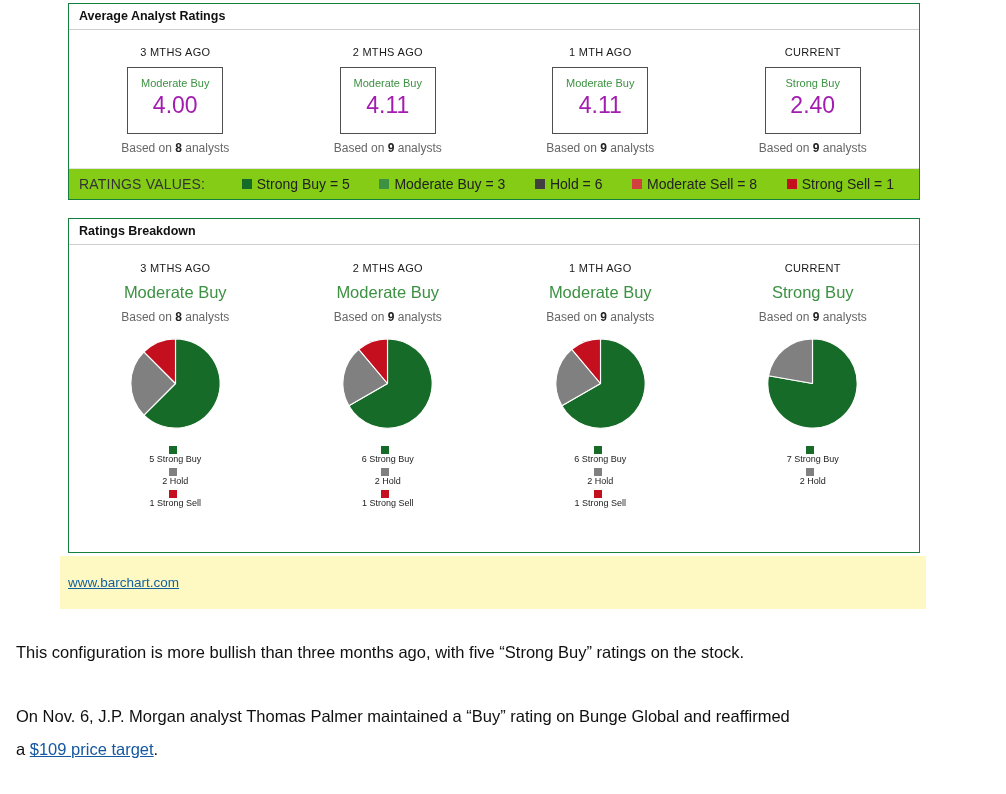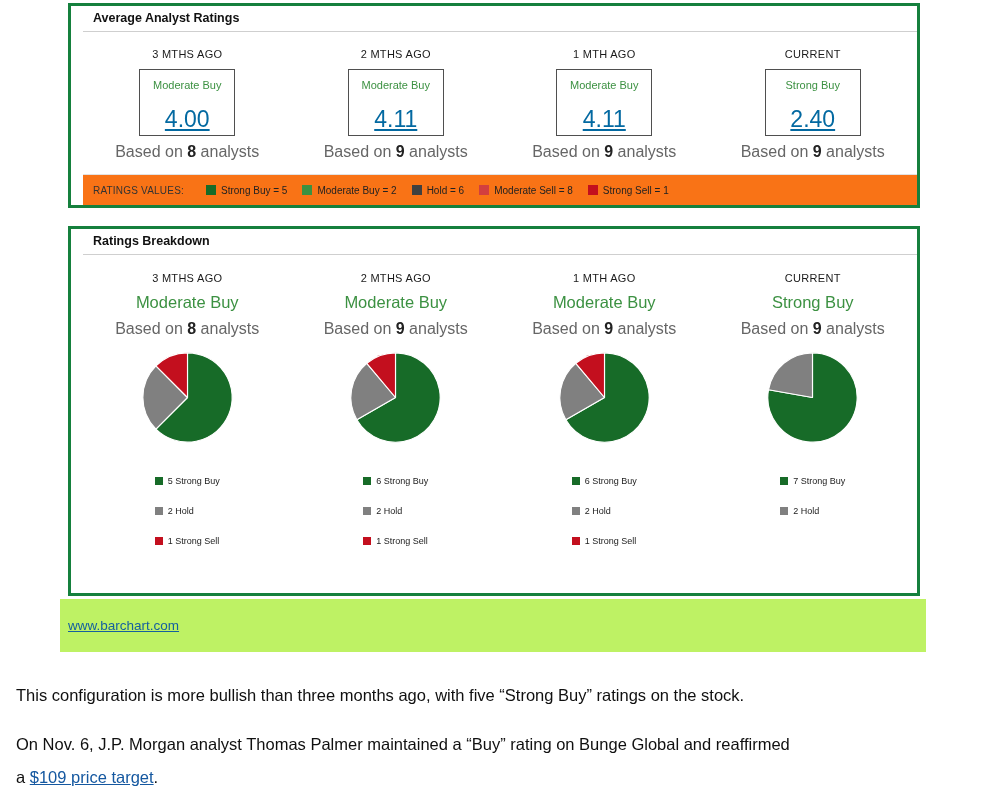--- a/index.html
+++ b/index.html
@@ -5,72 +5,72 @@
   * { box-sizing: border-box; }
   html, body { margin: 0; padding: 0; }
   body {
     width: 1006px; height: 794px; overflow: hidden;
     background: #ffffff;
     font-family: "Liberation Sans", sans-serif;
   }
   .figure { margin-left: 60px; width: 866px; padding-top: 3px; }
   .panel {
     margin-left: 8px; width: 852px;
-    border: 3px solid #15803d; background: #fff; padding-left: 12px;
+    border: 1px solid #15803d; background: #fff;
   }
   .panel-header {
     padding: 5px 10px 6px;
     border-bottom: 1px solid #cfcfcf;
     font-size: 12.5px; font-weight: 700; color: #111;
   }
   .cols { display: flex; }
   .col { flex: 1; text-align: center; }
 
   
   .avg-body { padding: 16px 0 13px; }
   .period { font-size: 11px; font-weight: 400; color: #1a1a1a; letter-spacing: .3px; }
   .rating-box {
     width: 96px; height: 67px; margin: 9px auto 0;
     border: 1.5px solid #4f4f4f; background: #fff;
   }
   .rating-box .rating { font-size: 11px; color: #3c9142; margin-top: 9px; }
-  .rating-box .value { font-size: 23px; color: #0369a1; margin-top: 15px; text-decoration: underline; }
-  .based { font-size: 16px; color: #666; margin-top: 7px; }
+  .rating-box .value { font-size: 23px; color: #a21caf; margin-top: 3px; }
+  .based { font-size: 12px; color: #666; margin-top: 7px; }
   .based .cnt { font-weight: 700; color: #222; }
 
   .ratings-bar {
-    background: #f97316; border-top: 1px solid #e2e2e2;
+    background: #84cc16; border-top: 1px solid #e2e2e2;
     height: 31px; display: flex; align-items: center;
-    padding: 0 10px; font-size: 10px; color: #222;
+    padding: 0 10px; font-size: 14px; color: #222; justify-content: space-between;
   }
   .ratings-bar .bar-label { margin-right: 22px; color: #333; letter-spacing: .2px; }
   .legend-item { display: flex; align-items: center; margin-right: 15px; }
   .sq { width: 10px; height: 10px; margin-right: 5px; flex: 0 0 auto; }
 
   
   .panel-breakdown { margin-top: 18px; }
   .bd-body { padding: 17px 0 44px; }
   .bd-rating { font-size: 16.5px; color: #3c9142; margin-top: 9px; }
   .bd-based { margin-top: 8px; }
   .pie { width: 95px; height: 95px; margin-top: 12px; }
   .pie-legend { display: inline-block; text-align: left; margin-top: 7px; }
-  .pl-row { display: flex; align-items: center; margin-top: 20px; font-size: 9px; color: #222; }
+  .pl-row { display: flex; align-items: center; margin-top: 4px; font-size: 9px; color: #222; flex-direction: column; }
   .pl-sq { width: 8px; height: 8px; margin-right: 5px; flex: 0 0 auto; }
 
   
   .source-bar {
     margin-top: 3px; width: 866px; height: 53px;
-    background: #bef264; display: flex; align-items: center; padding-left: 8px;
+    background: #fef9c3; display: flex; align-items: center; padding-left: 8px;
   }
   .source-bar a { color: #15609e; font-size: 13.5px; text-decoration: underline; }
 
   
   .article { margin: 27px 0 0 16px; width: 982px; font-size: 16.5px; color: #101010; }
   .article p { margin: 0; line-height: 33px; }
-  .article .gap { margin-top: 16px; }
+  .article .gap { margin-top: 31px; }
   .article a { color: #1558a0; }
   .line { display: block; }
 </style>
 </head>
 <body>
 
 <div class="figure">
 
   <section class="panel">
     <div class="panel-header">Average Analyst Ratings</div>
@@ -111,21 +111,21 @@
     </div>
 
     <div class="ratings-bar">
       <span class="bar-label">RATINGS VALUES:</span>
       <span class="legend-item">
           <span class="sq" style="background-color: rgb(23, 107, 40);"></span>
           <span>Strong Buy = 5</span>
         </span>
       <span class="legend-item">
           <span class="sq" style="background-color: rgb(60, 145, 66);"></span>
-          <span>Moderate Buy = 2</span>
+          <span>Moderate Buy = 3</span>
         </span>
       <span class="legend-item">
           <span class="sq" style="background-color: rgb(64, 64, 64);"></span>
           <span>Hold = 6</span>
         </span>
       <span class="legend-item">
           <span class="sq" style="background-color: rgb(210, 63, 63);"></span>
           <span>Moderate Sell = 8</span>
         </span>
       <span class="legend-item">

